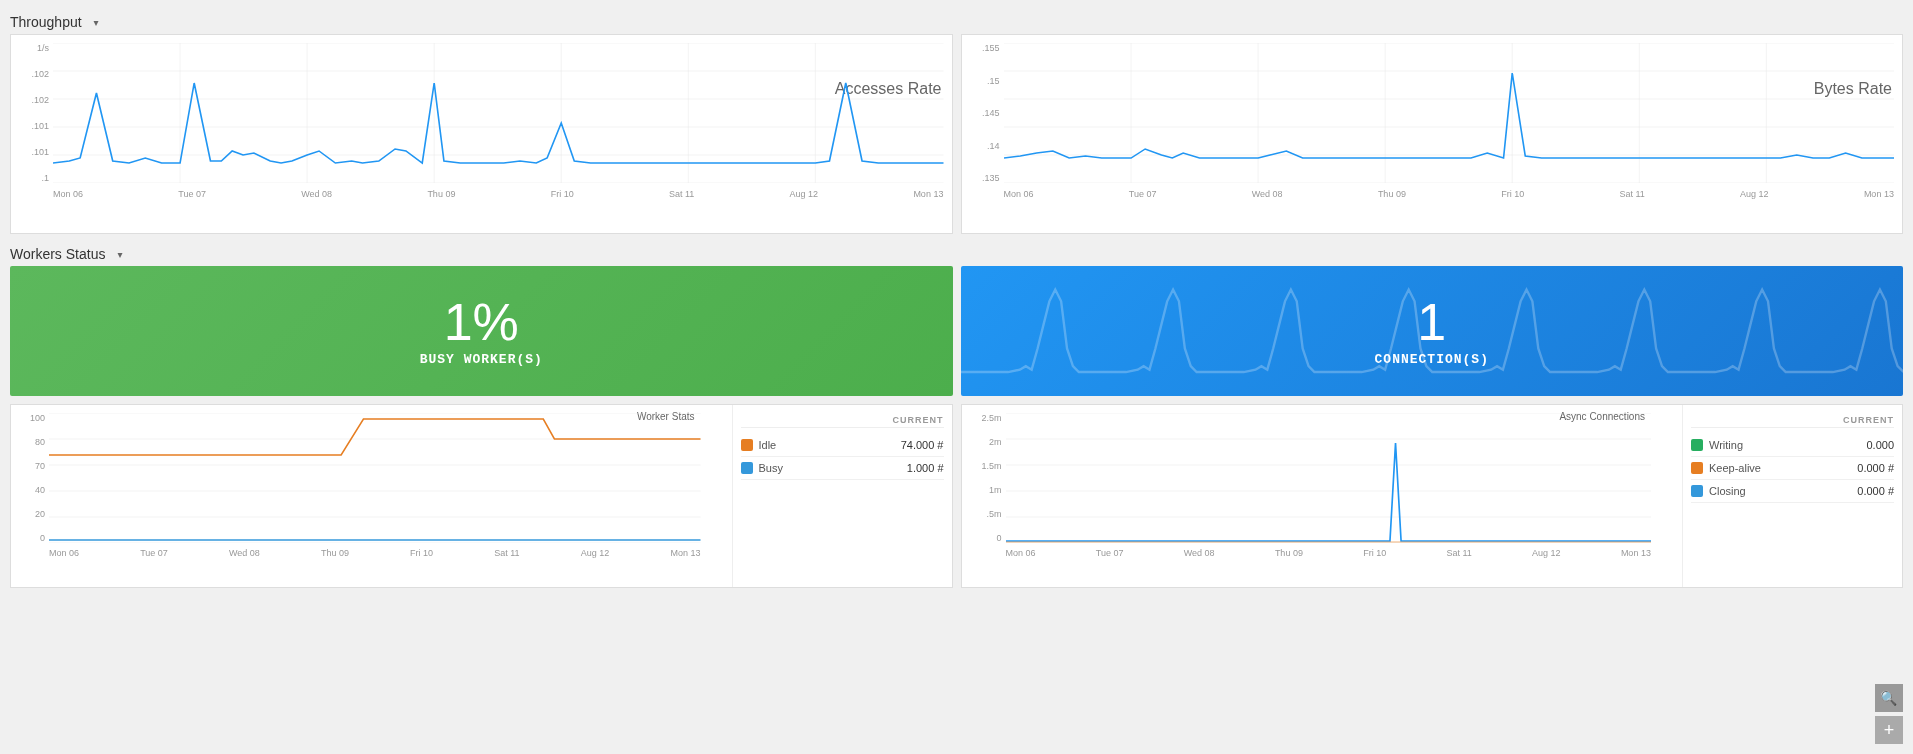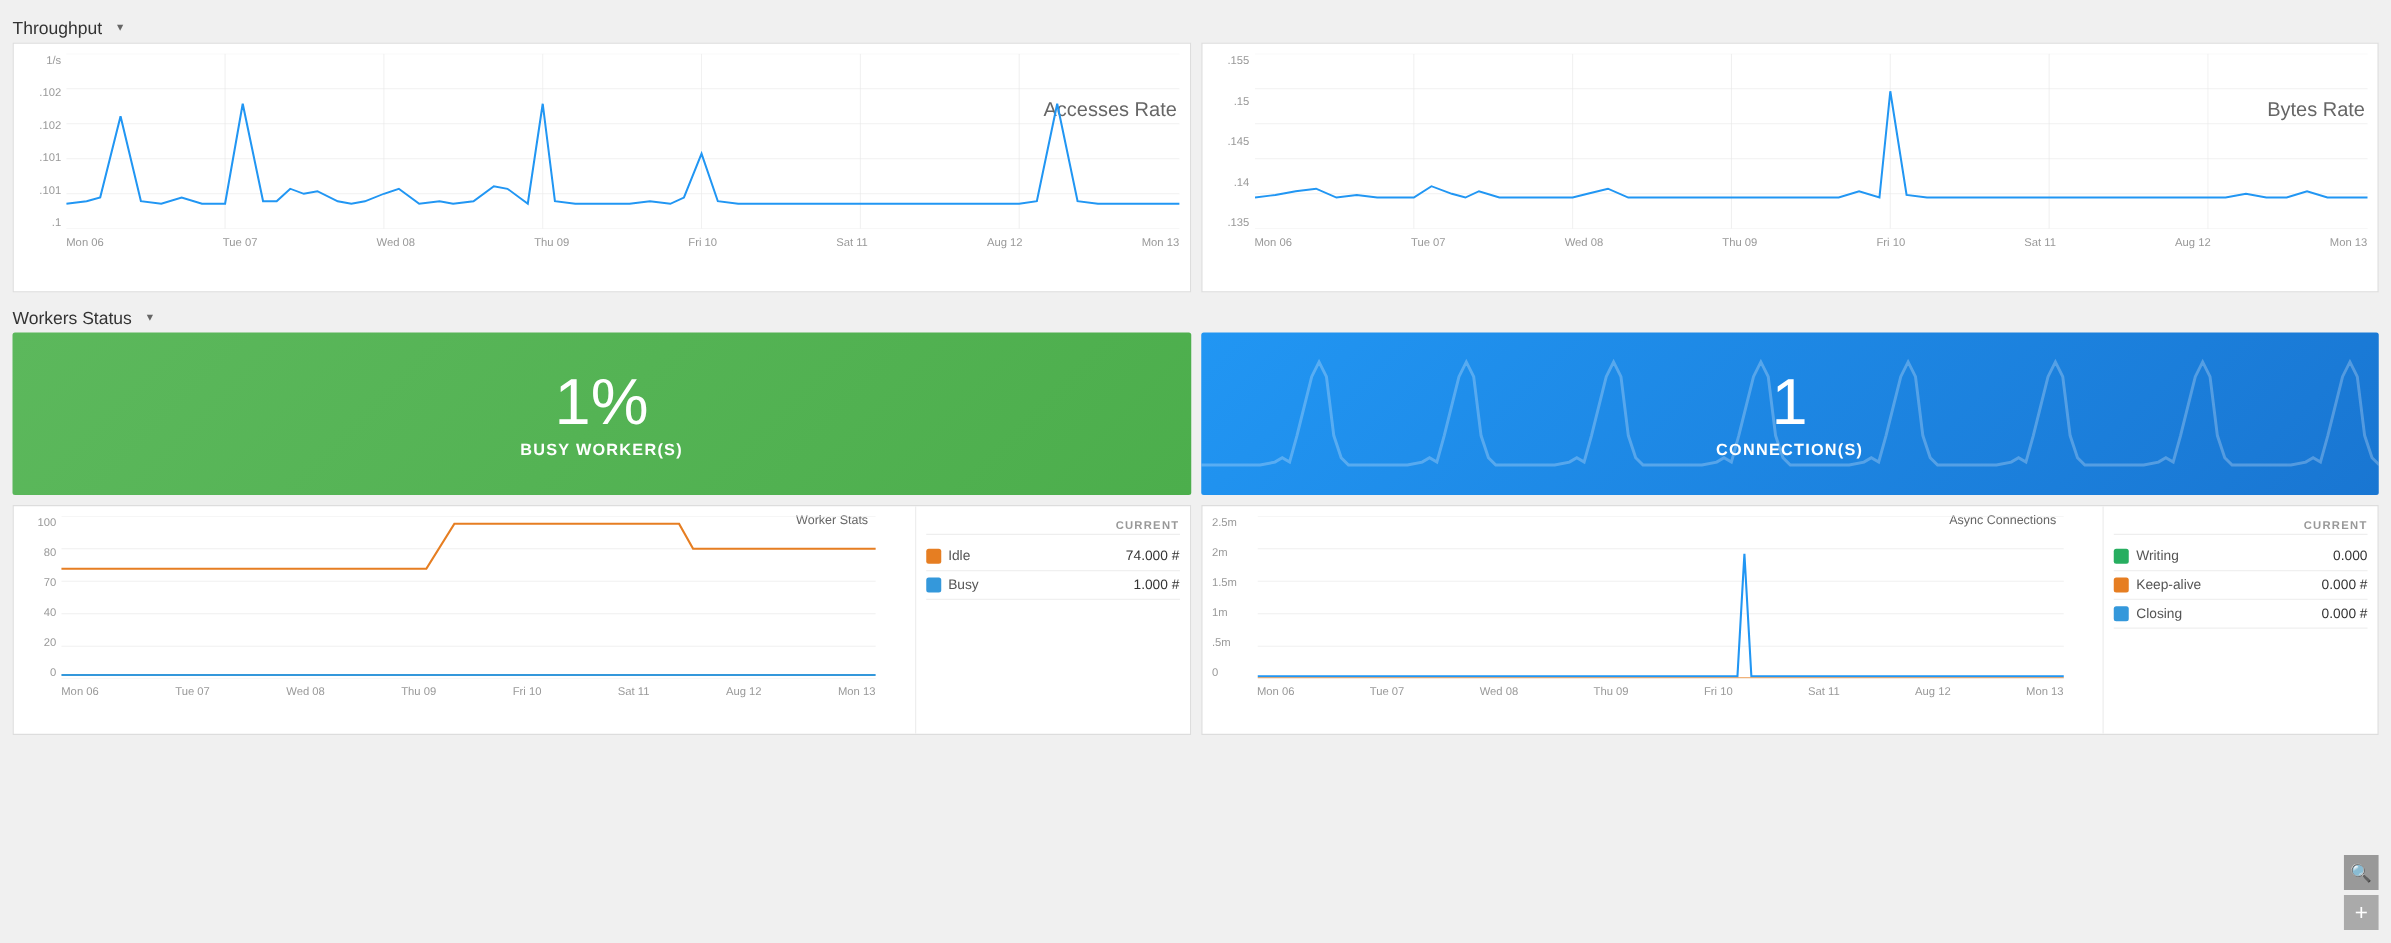--- a/index.html
+++ b/index.html
@@ -113,20 +113,21 @@
     .stat-number {
       font-size: 52px;
       font-weight: 300;
       line-height: 1;
     }
     .stat-label {
       font-size: 13px;
       font-weight: 600;
       letter-spacing: 1px;
       margin-top: 4px;
+      font-family: Liberation Mono, monospace;
     }
     
     .bottom-panel {
       flex: 1;
       background: #fff;
       border: 1px solid #ddd;
       display: flex;
       flex-direction: row;
       min-height: 180px;
     }
@@ -412,21 +413,21 @@
             </div>
             <span class="stats-value">1.000 #</span>
           </div>
         </div>
       </div>
 
       <div class="bottom-panel">
         <div class="mini-chart-area">
           <span class="mini-chart-title">Async Connections</span>
           <div style="position:relative; width:100%; height:150px;">
-            <div style="position:absolute;left:0;top:0;bottom:20px;width:34px;display:flex;flex-direction:column;justify-content:space-between;font-size:9px;color:#999;text-align:left;padding-right:2px;">
+            <div style="position:absolute;left:0;top:0;bottom:20px;width:34px;display:flex;flex-direction:column;justify-content:space-between;font-size:9px;color:#999;text-align:right;padding-right:2px;">
               <span>2.5m</span>
               <span>2m</span>
               <span>1.5m</span>
               <span>1m</span>
               <span>.5m</span>
               <span>0</span>
             </div>
             <div style="position:absolute;left:36px;right:0;top:0;bottom:0;">
               <svg width="100%" height="130" viewBox="0 0 580 130" preserveAspectRatio="none">
                 <line x1="0" y1="0" x2="580" y2="0" stroke="#e8e8e8" stroke-width="0.5"></line>

